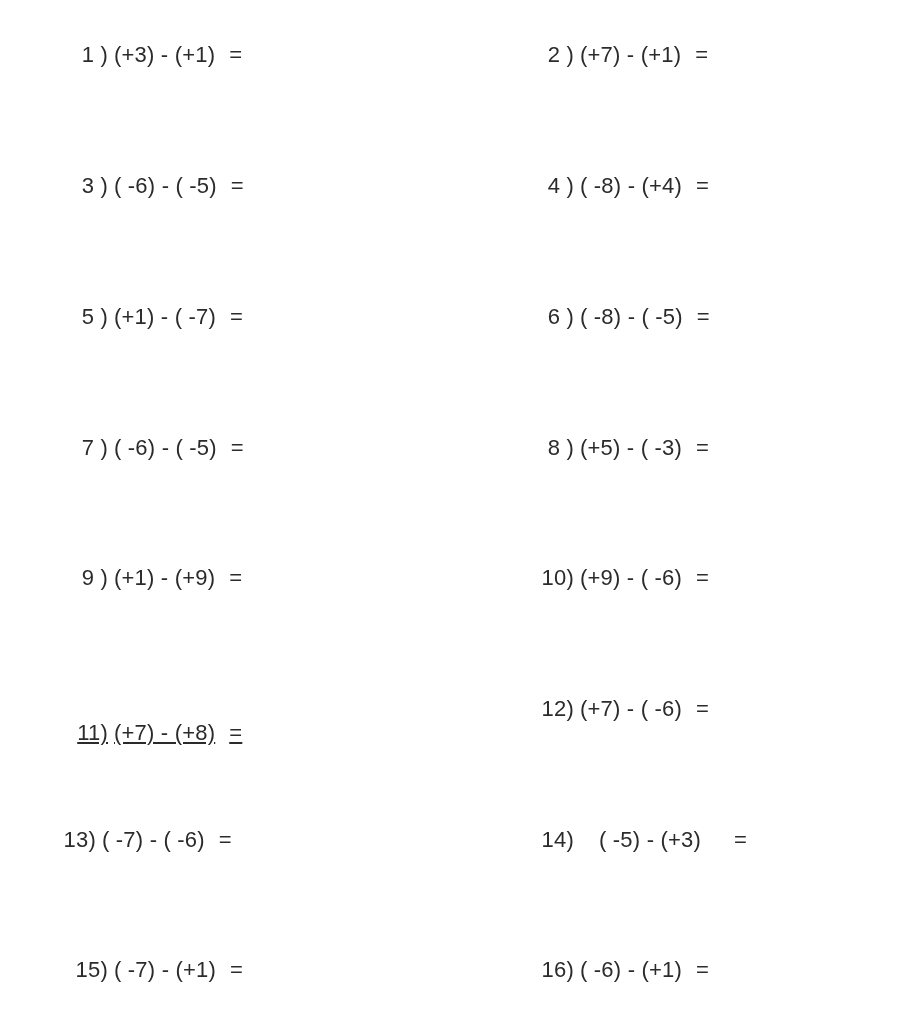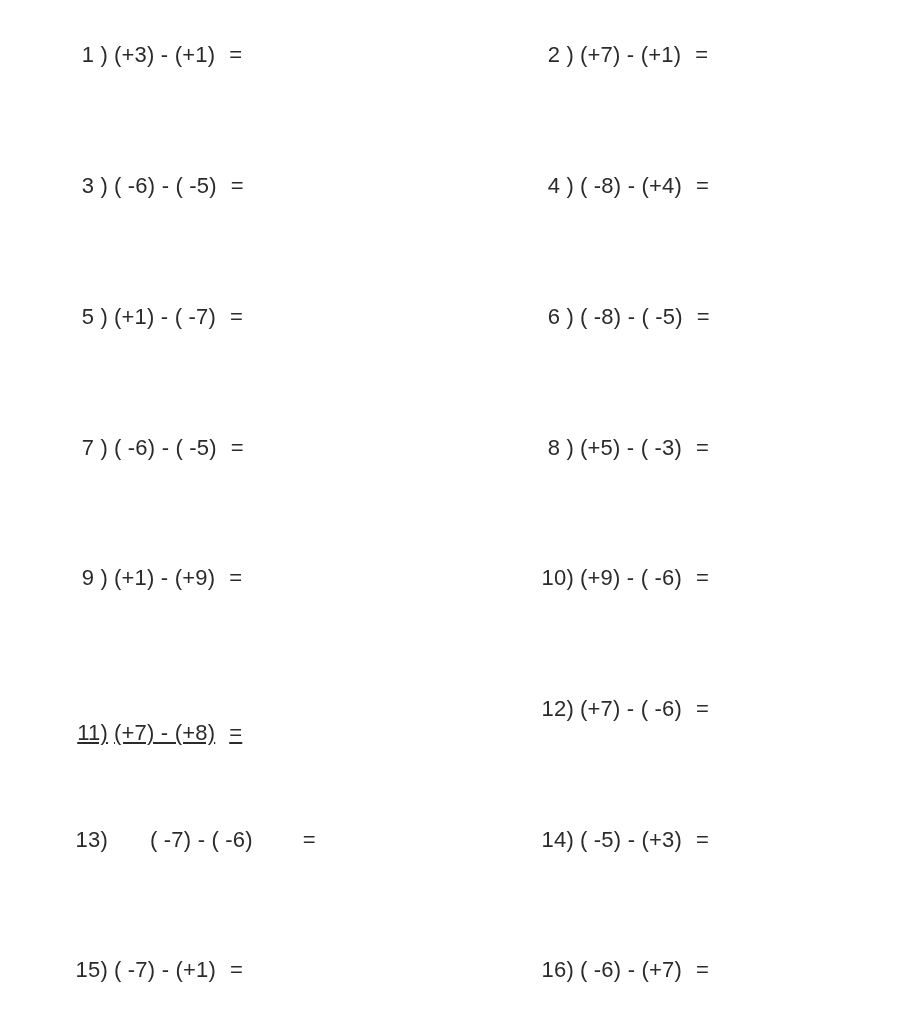--- a/index.html
+++ b/index.html
@@ -85,27 +85,27 @@
     <span class="num">10)</span><span class="expr">(+9) - ( -6)</span><span class="eq">=</span>
   </div>
 
   <div class="problem" style="left:52px; top:716px;text-decoration:underline;">
     <span class="num">11)</span><span class="expr">(+7) - (+8)</span><span class="eq">=</span>
   </div>
   <div class="problem" style="left:518px; top:692px;justify-content:center;">
     <span class="num">12)</span><span class="expr">(+7) - ( -6)</span><span class="eq">=</span>
   </div>
 
-  <div class="problem" style="left:52px; top:823px;gap:36px;">
+  <div class="problem" style="left:40px; top:823px;">
     <span class="num">13)</span><span class="expr">( -7) - ( -6)</span><span class="eq">=</span>
   </div>
-  <div class="problem" style="left:518px; top:823px;">
+  <div class="problem" style="left:518px; top:823px;gap:19px;">
     <span class="num">14)</span><span class="expr">( -5) - (+3)</span><span class="eq">=</span>
   </div>
 
   <div class="problem" style="left:52px; top:953px;justify-content:space-between;">
     <span class="num">15)</span><span class="expr">( -7) - (+1)</span><span class="eq">=</span>
   </div>
   <div class="problem" style="left:518px; top:953px;align-items:center;">
-    <span class="num">16)</span><span class="expr">( -6) - (+7)</span><span class="eq">=</span>
+    <span class="num">16)</span><span class="expr">( -6) - (+1)</span><span class="eq">=</span>
   </div>
 
 </div>
 
 </body></html>

